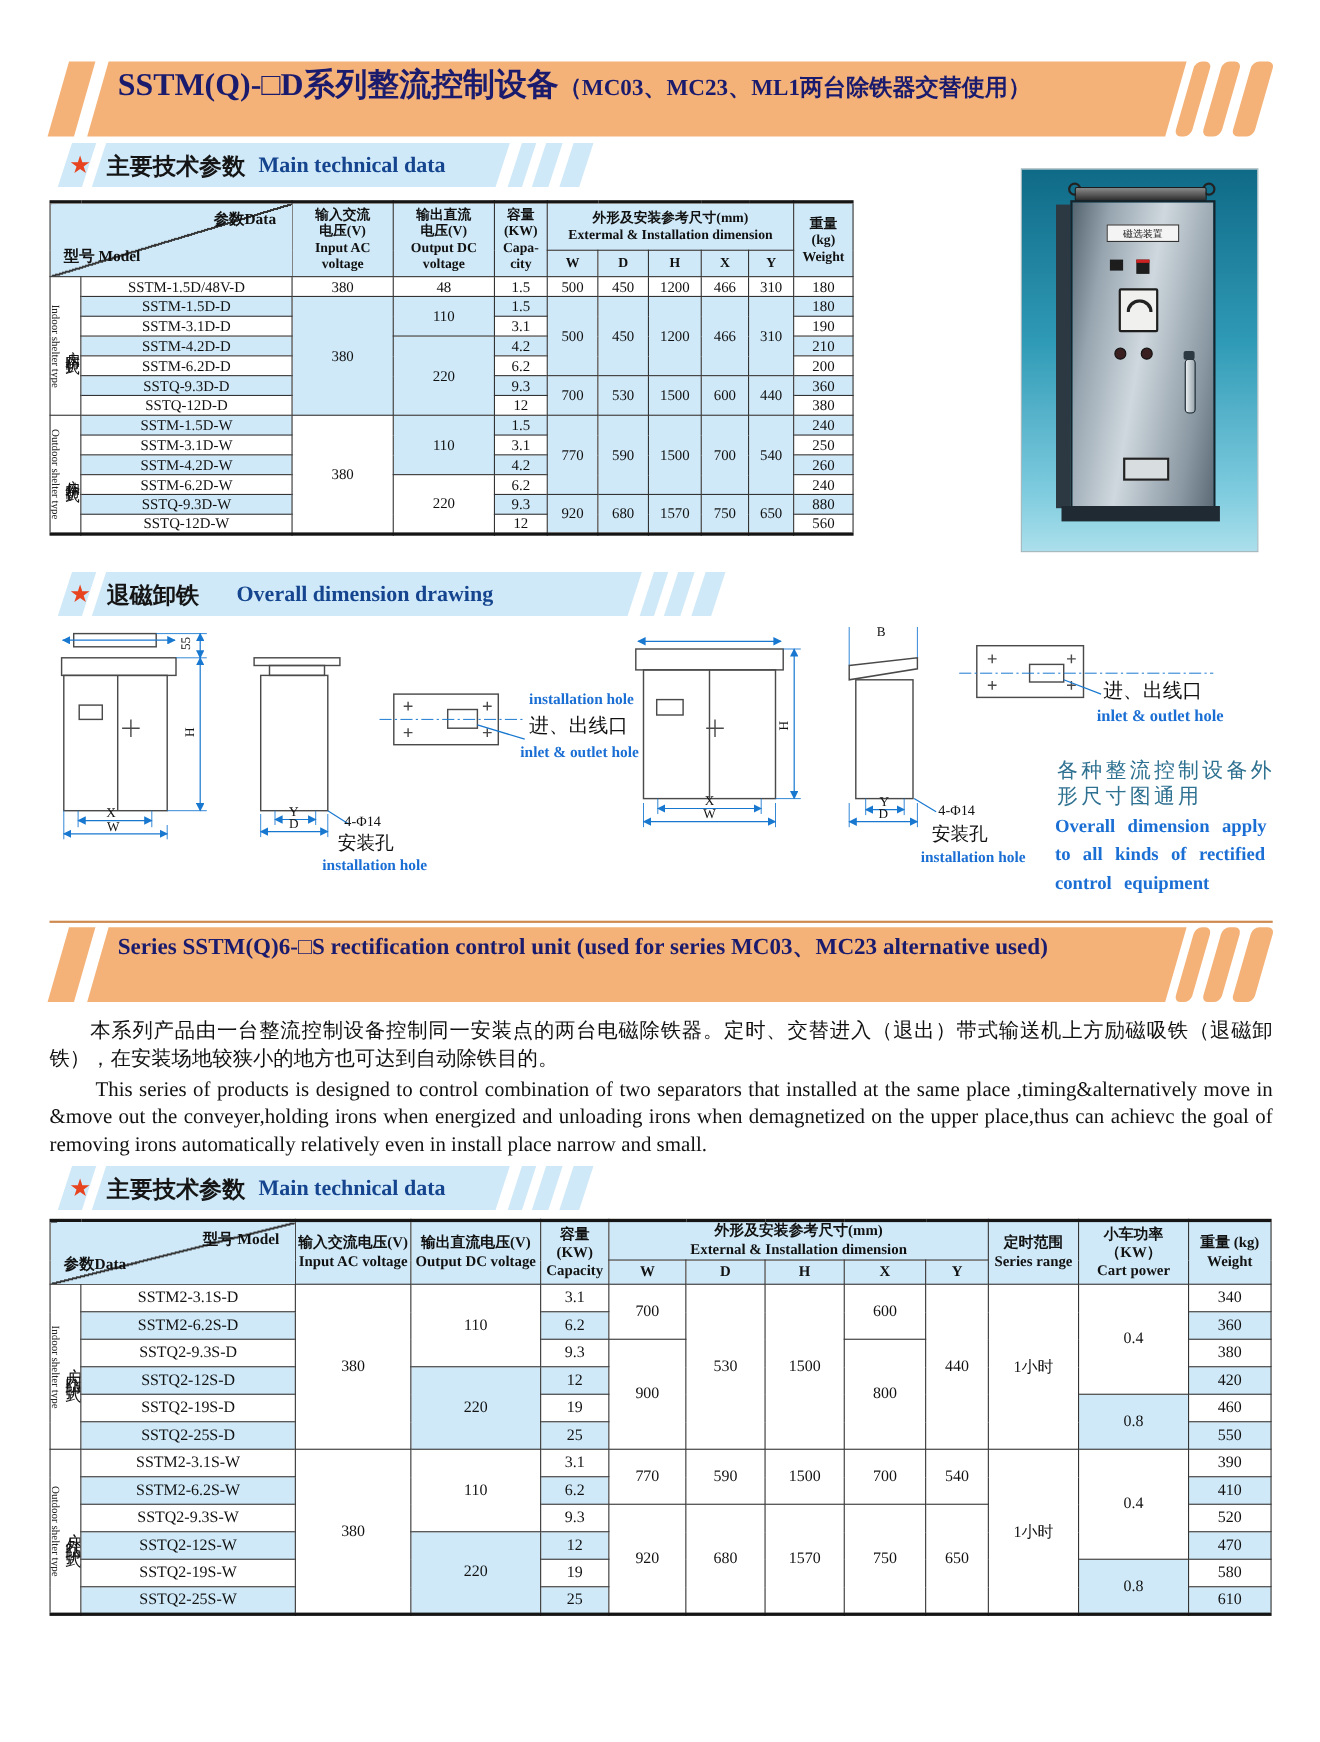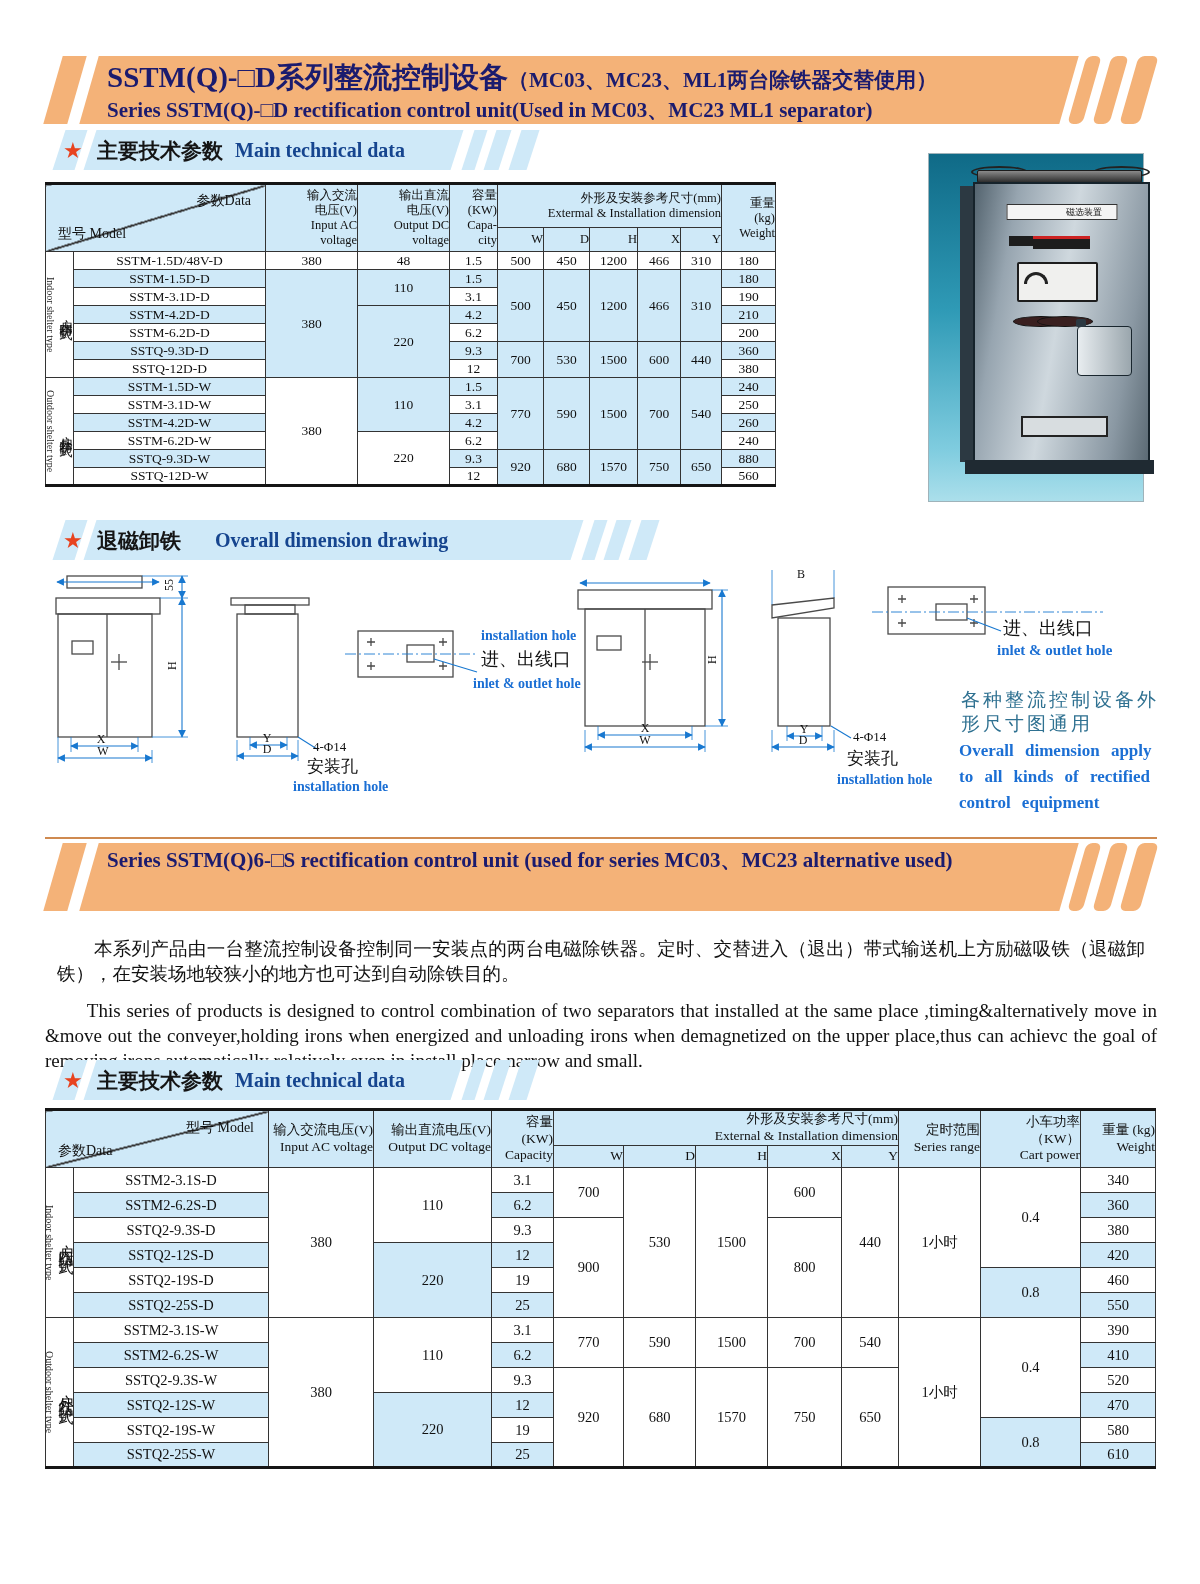--- a/index.html
+++ b/index.html
@@ -29,21 +29,21 @@
   .secbar .t2{right:60px;width:15px;}
   .secbar .t3{right:32px;width:18px;}
   .secbar .star{position:absolute;left:18px;top:8px;font-size:22px;color:#e8431f;z-index:2;font-family:"DejaVu Sans",sans-serif;}
   .secbar .szh{position:absolute;left:52px;top:7px;font-size:21px;font-weight:bold;color:#151515;z-index:2;font-family:"Liberation Sans","DejaVu Sans",sans-serif;}
   .secbar .sen{position:absolute;top:9px;font-size:20px;font-weight:bold;color:#16458f;z-index:2;white-space:nowrap;}
 
   
   table{border-collapse:collapse;table-layout:fixed;background:#fff;}
   td,th{border:1px solid #333;text-align:center;vertical-align:middle;padding:0;overflow:hidden;}
   .dtable{position:absolute;left:45px;}
-  .dtable thead th{background:#cfe9f8;font-weight:normal;white-space:pre-line;text-align:right;}
+  .dtable thead th{background:#cfe9f8;font-weight:bold;white-space:pre-line;}
   .dtable{border-top:3px solid #151515;border-bottom:3px solid #151515;}
   tr.alt td{background:#cfe9f8;}
   td.mwhite{background:#fff !important;}
   td.mblue{background:#cfe9f8 !important;}
   td.mtrans{background:transparent;}
   td.grp{background:transparent !important;}
   .grpwrap{display:flex;align-items:center;justify-content:center;gap:1px;}
   .grpen{writing-mode:vertical-rl;font-size:10px;letter-spacing:0;color:#222;}
   .grpzh{writing-mode:vertical-rl;text-orientation:upright;font-family:"Liberation Sans","DejaVu Sans",sans-serif;color:#111;}
   #t1 .grpzh{font-size:13px;letter-spacing:2px;}
@@ -54,26 +54,26 @@
   .diag .dbot{position:absolute;left:12px;bottom:8px;font-size:14px;}
   #t1{top:182px;width:730px;font-size:13.5px;}
   #t1 thead th{font-size:12.5px;line-height:1.2;}
   #t1 tbody tr{height:18px;}
   #t2{top:1108px;width:1110px;font-size:14.5px;}
   #t2 thead th{font-size:13.5px;line-height:1.25;}
   #t2 tbody tr{height:25px;}
 
   
   .paras{position:absolute;left:45px;top:924px;width:1112px;}
-  .pzh{font-family:"Liberation Sans","DejaVu Sans",sans-serif;font-size:18.5px;line-height:25px;text-indent:2em;margin:12px;text-align:justify;}
+  .pzh{font-family:"Liberation Sans","DejaVu Sans",sans-serif;font-size:18.5px;line-height:25px;text-indent:2em;margin:0;text-align:justify;}
   .pen{font-size:19px;line-height:25px;text-indent:2.2em;margin:4px 0 0 0;text-align:justify;}
 
   
   .photo{position:absolute;left:928px;top:153px;width:214px;height:347px;border:1px solid #9fb3ba;background:linear-gradient(180deg,#0f6a87 0%,#2f9ab6 45%,#7fccdf 85%,#abdfeb 100%);}
-  .photo *{position:absolute;padding-left:45px;}
+  .photo *{position:absolute;}
   .lift{left:48px;top:16px;width:118px;height:11px;background:linear-gradient(180deg,#8a8a8a,#2e2e2e);border:1px solid #1c1c1c;border-radius:2px;}
   .hookL,.hookR{width:8px;height:8px;border:2px solid #222;border-radius:50%;top:12px;background:transparent;}
   .hookL{left:42px;} .hookR{left:164px;}
   .sideface{left:31px;top:32px;width:13px;height:276px;background:#2c3942;}
   .cabbody{left:44px;top:28px;width:128px;height:280px;background:linear-gradient(100deg,#54646f 0%,#97a5b0 20%,#cfd8de 48%,#8a98a3 82%,#5b6a74 100%);border:2px solid #16232b;}
   .cablabel{left:50%;top:20px;transform:translateX(-50%);width:64px;height:14px;background:#f4f4f4;border:1px solid #333;font-size:9px;line-height:14px;text-align:center;color:#1a1a1a;font-family:"Liberation Sans","DejaVu Sans",sans-serif;}
   .indA{left:34px;top:52px;width:12px;height:10px;background:#1d1d1d;}
   .indB{left:58px;top:52px;width:12px;height:10px;background:#1d1d1d;border-top:3px solid #c22;}
   .meter{left:42px;top:78px;width:32px;height:36px;background:#f0f0ee;border:2px solid #1d1d1d;border-radius:2px;}
   .meter:after{content:"";position:absolute;left:5px;top:8px;width:18px;height:9px;border:3px solid #222;border-bottom:none;border-radius:18px 18px 0 0;}
@@ -102,21 +102,20 @@
 <body>
 
 <div class="banner" style="top:56px">
   <i class="blead"></i>
   <div class="bmain"></div>
   <i class="bstripe s1"></i>
   <i class="bstripe s2"></i>
   <i class="bstripe s3"></i>
   <div class="btext">
     <div class="bline1"><span>SSTM(Q)-□D系列整流控制设备</span><span class="bparen">（MC03、MC23、ML1两台除铁器交替使用）</span></div>
-    <div class="bline2">Series SSTM(Q)-□D rectification control unit(Used in MC03、MC23 ML1 separator)</div>
   </div>
 </div>
 
 <div class="secbar" style="top:130px;width:520px">
   <div class="sbg"></div>
   <div class="notch"></div>
   <i class="sstripe t1"></i>
   <i class="sstripe t2"></i>
   <i class="sstripe t3"></i>
   <span class="star">★</span>

